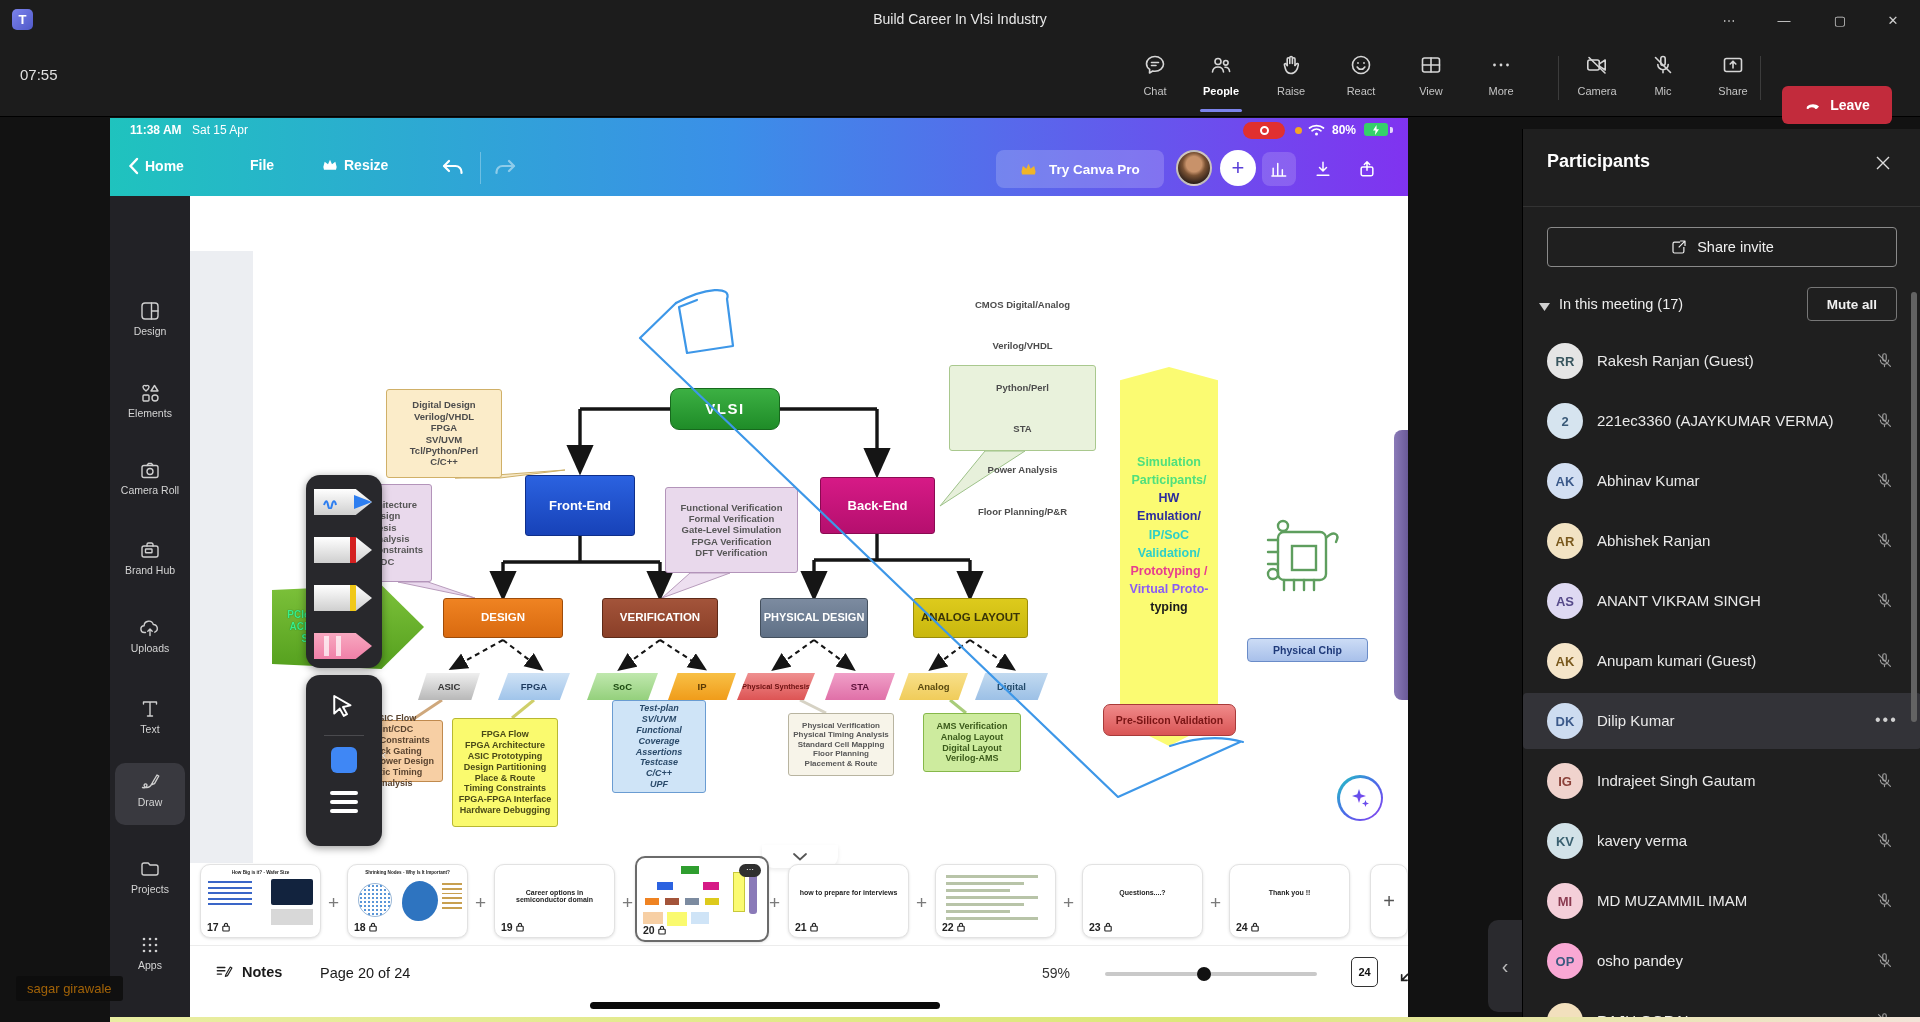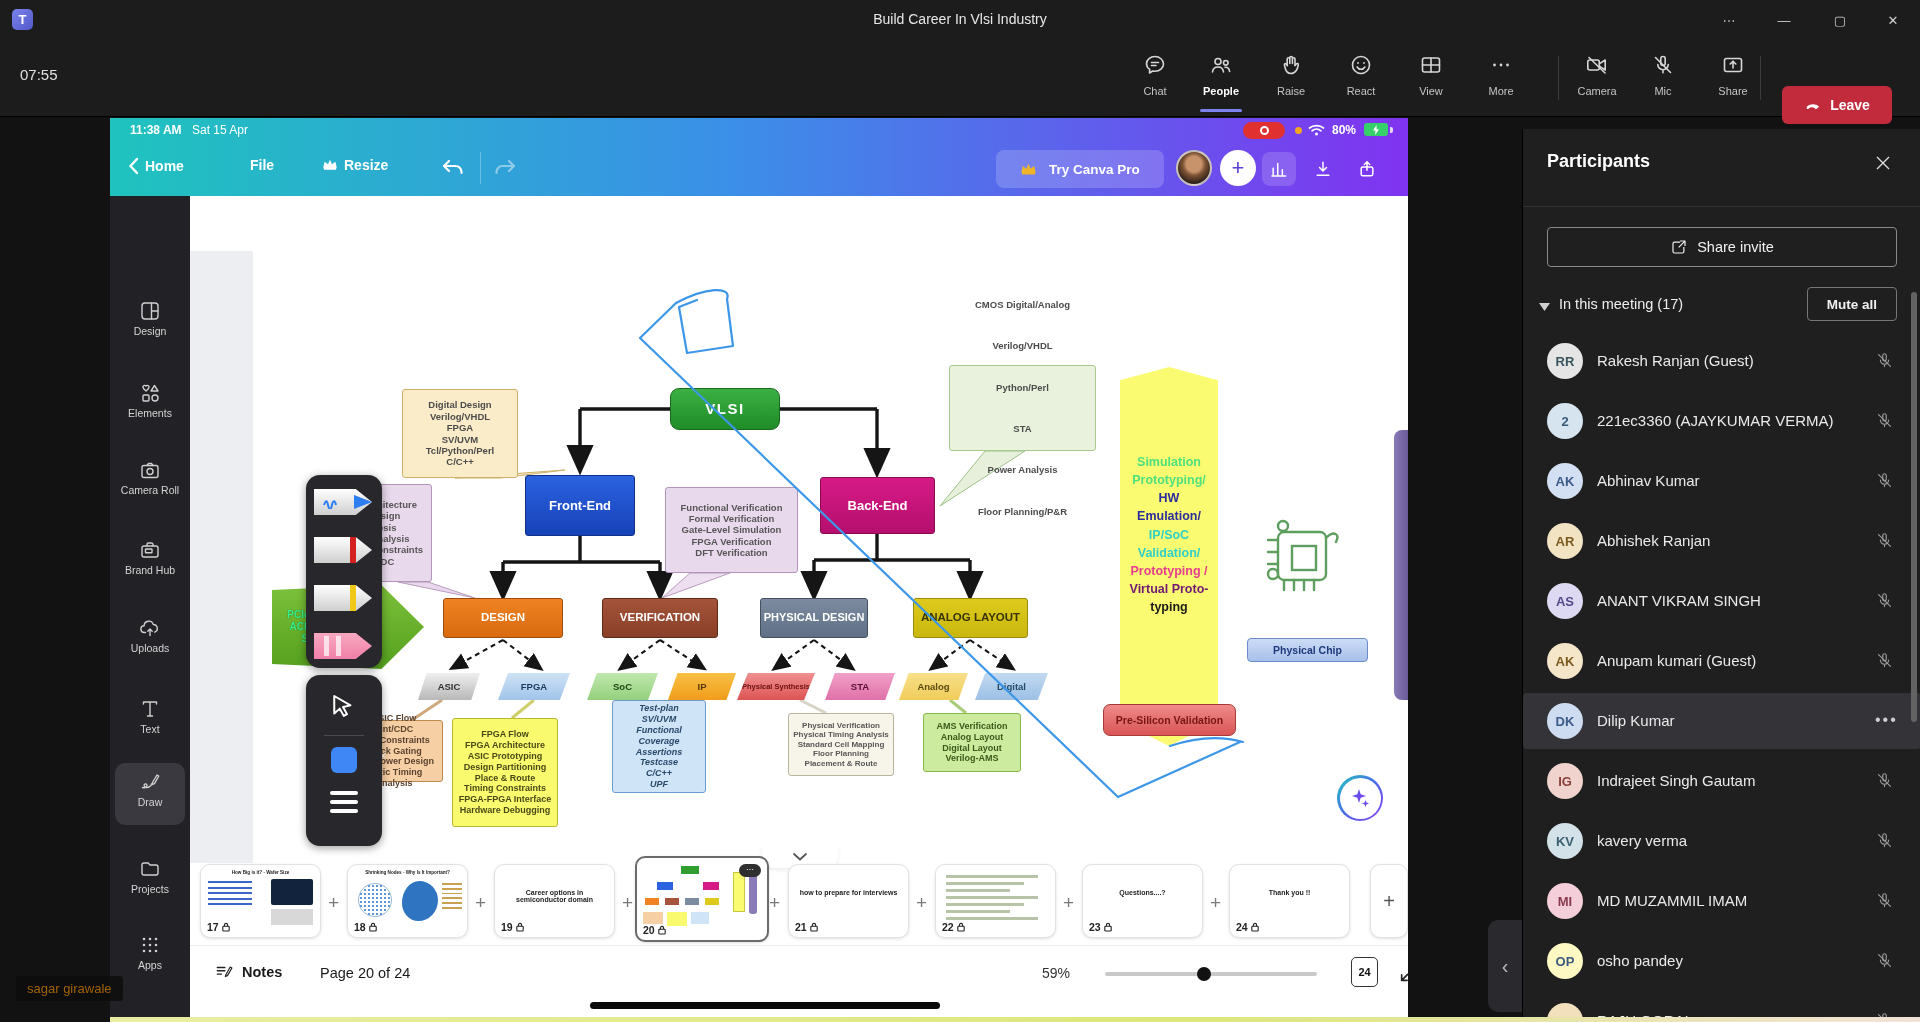--- a/index.html
+++ b/index.html
@@ -418,21 +418,21 @@
         <rect x="1168" y="414" width="48" height="48" rx="6"></rect>
         <rect x="1182" y="428" width="24" height="24"></rect>
         <path d="M1174 462v10M1184 462v10M1194 462v10M1204 462v10M1168 422h-10M1168 434h-10M1168 446h-10"></path>
         <circle cx="1163" cy="456" r="5"></circle>
           <circle cx="1173" cy="408" r="5"></circle>
         <path d="M1216 420c8-8 14-4 10 4"></path>
       </g>
     </svg>
 
     <div id="diagram">
-        <div class="dg c-cream" style="left: 292px; top: 271px; width: 116px; height: 89px;">
+        <div class="dg c-cream" style="left: 276px; top: 271px; width: 116px; height: 89px;">
           <div>Digital Design</div>
           <div>Verilog/VHDL</div>
           <div>FPGA</div>
           <div>SV/UVM</div>
           <div>Tcl/Python/Perl</div>
           <div>C/C++</div>
         </div>
         <div class="dg c-lav" style="left: 206px; top: 366px; width: 116px; height: 98px;">
           <div>Micro--architecture</div>
           <div>RTL Design</div>
@@ -549,27 +549,27 @@
         <div class="dg c-redpill" style="left: 993px; top: 586px; width: 133px; height: 32px;">
           <div>Pre-Silicon Validation</div>
         </div>
         <div class="dg c-bluepill" style="left: 1137px; top: 520px; width: 121px; height: 24px;">
           <div>Physical Chip</div>
         </div>
       </div>
 
     <div id="banner">
         <div style="color: rgb(79, 224, 125);">Simulation</div>
-        <div style="color: rgb(79, 224, 125);">Prototyping/</div>
+        <div style="color: rgb(79, 224, 125);">Participants/</div>
         <div style="color: rgb(44, 44, 158);">HW</div>
         <div style="color: rgb(44, 44, 158);">Emulation/</div>
         <div style="color: rgb(47, 208, 200);">IP/SoC</div>
         <div style="color: rgb(47, 208, 200);">Validation/</div>
         <div style="color: rgb(230, 61, 143);">Prototyping /</div>
-        <div style="color: #701a75;">Virtual Proto-</div>
+        <div style="color: #8b5cf6;">Virtual Proto-</div>
         <div style="color: rgb(27, 27, 27);">typing</div>
       </div>
 
     <div style="position:absolute;left:1284px;top:312px;width:14px;height:270px;background:linear-gradient(90deg,#8a7ab8,#6a5a98);border-radius:8px 0 0 8px;z-index:15;"></div>
 
     <div style="position:absolute;left:1227px;top:657px;width:46px;height:46px;border-radius:50%;background:linear-gradient(135deg,#21c9c1,#4a6ae8,#8a3ff0);padding:2.5px;z-index:20;cursor:pointer;">
       <div style="width:41px;height:41px;border-radius:50%;background:#fff;display:flex;align-items:center;justify-content:center;">
         <svg width="24" height="24" viewBox="0 0 24 24">
             <defs>
               <linearGradient id="spk" x1="0" y1="0" x2="1" y2="1">
@@ -910,21 +910,21 @@
   <div class="pname">MD MUZAMMIL IMAM</div>
   <span class="pmic">
             <svg width="19" height="19" viewBox="0 0 24 24">
               <rect x="9.8" y="3.5" width="4.4" height="9" rx="2.2" stroke="#9a9a9a" stroke-width="1.5" fill="none"></rect>
               <path d="M6.8 11.5a5.2 5.2 0 0 0 10.4 0M12 16.7v3" stroke="#9a9a9a" stroke-width="1.5" fill="none" stroke-linecap="round"></path>
               <path d="M4.5 4.5l15 15" stroke="#9a9a9a" stroke-width="1.5" stroke-linecap="round"></path>
             </svg>
           </span>
         </div>
         <div class="prow" style="top: 804px;">
-          <div class="pavatar" style="background:#fef9c3;color:#3c5a80;">OP</div>
+          <div class="pavatar" style="background:#f9a8d4;color:#3c5a80;">OP</div>
   <div class="pname">osho pandey</div>
   <span class="pmic">
             <svg width="19" height="19" viewBox="0 0 24 24">
               <rect x="9.8" y="3.5" width="4.4" height="9" rx="2.2" stroke="#9a9a9a" stroke-width="1.5" fill="none"></rect>
               <path d="M6.8 11.5a5.2 5.2 0 0 0 10.4 0M12 16.7v3" stroke="#9a9a9a" stroke-width="1.5" fill="none" stroke-linecap="round"></path>
               <path d="M4.5 4.5l15 15" stroke="#9a9a9a" stroke-width="1.5" stroke-linecap="round"></path>
             </svg>
           </span>
         </div>
         <div class="prow" style="top: 864px;">

